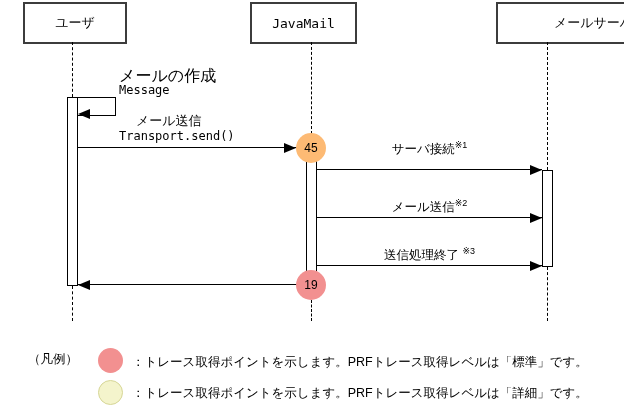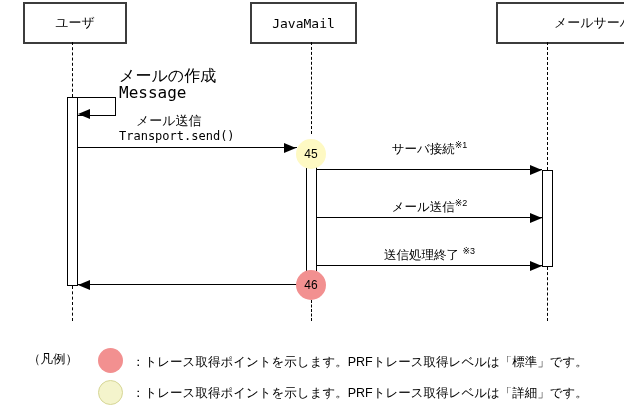--- a/index.html
+++ b/index.html
@@ -57,21 +57,21 @@
   <div class="lifeline" style="left:527px; top:42px; height:128px;"></div>
   <div class="lifeline" style="left:527px; top:267px; height:54px;"></div>
 
   <div class="activation" style="left:47px; top:97px; width:11px; height:189px;"></div>
   <div class="activation" style="left:286px; top:148px; width:11px; height:137px;"></div>
   <div class="activation" style="left:522px; top:170px; width:11px; height:97px;"></div>
 
   <div class="self-loop"></div>
   <div class="arrow-left" style="left:58px; top:109px;"></div>
   <div class="lbl" style="left:99px; top:67px; font-size:16px;">メールの作成</div>
-  <div class="lbl mono" style="left:99px; top:84px; font-size:16px;">Message</div>
+  <div class="lbl mono" style="left:99px; top:84px; font-size:12px;">Message</div>
 
   <div class="hline" style="left:58px; top:147px; width:219px;"></div>
   <div class="arrow-right" style="left:264px; top:143px;"></div>
   <div class="lbl" style="left:116px; top:114px; font-size:13px;">メール送信</div>
   <div class="lbl mono" style="left:99px; top:130px; font-size:12px;">Transport.send()</div>
 
   <div class="hline" style="left:297px; top:169px; width:225px;"></div>
   <div class="arrow-right" style="left:510px; top:165px;"></div>
   <div class="arrow-lbl" style="top:140px;text-align:center;">
     <span>サーバ接続</span><sup>※1</sup>
@@ -85,25 +85,25 @@
 
   <div class="hline" style="left:297px; top:265px; width:225px;"></div>
   <div class="arrow-right" style="left:510px; top:261px;"></div>
   <div class="arrow-lbl" style="top:246px;">
     <span>送信処理終了 </span><sup>※3</sup>
   </div>
 
   <div class="hline" style="left:58px; top:284px; width:219px;"></div>
   <div class="arrow-left" style="left:58px; top:280px;"></div>
 
-  <div class="trace-point" style="left: 276px; top: 139px; background-color: #fef9c3;" title="45">
+  <div class="trace-point" style="left: 276px; top: 133px; background-color: #fdba74;" title="45">
     <span>45</span>
   </div>
   <div class="trace-point" style="left: 276px; top: 270px; background-color: rgb(242, 144, 144);" title="46">
-    <span>46</span>
+    <span>19</span>
   </div>
 
   <div class="lbl" style="left:8px; top:352px;">（凡例）</div>
   <div class="legend-circle" style="left: 78px; top: 348px; background-color: rgb(242, 144, 144);"></div>
   <div class="legend-text" style="top:354px;">：トレース取得ポイントを示します。PRFトレース取得レベルは「標準」です。</div>
   <div class="legend-circle" style="left: 78px; top: 380px; border: 1px solid rgb(214, 214, 150); background-color: rgb(244, 244, 204);"></div>
   <div class="legend-text" style="top:385px;">：トレース取得ポイントを示します。PRFトレース取得レベルは「詳細」です。</div>
 
 </div>
 

